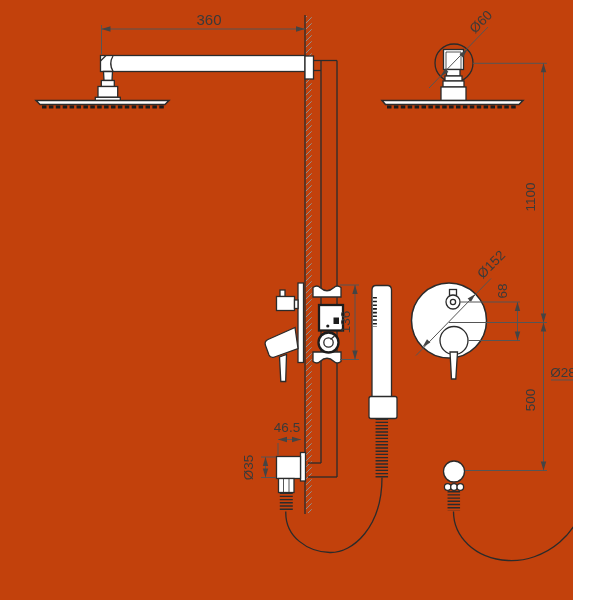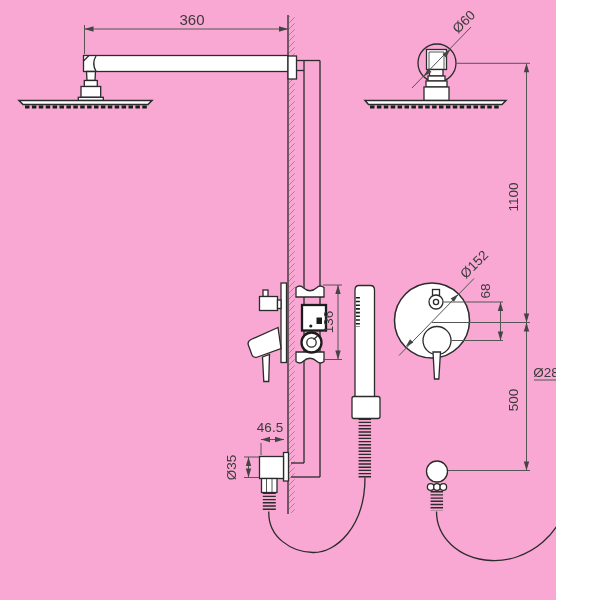--- a/index.html
+++ b/index.html
@@ -1,16 +1,16 @@
 <!DOCTYPE html>
 <html><head>
 <meta charset="utf-8">
 <style>
   html,body{margin:0;padding:0;background:#fff;}
-  .canvas{width:556px;height:600px;background:#f9a8d4;position:relative;overflow:hidden;}
+  .canvas{width:556px;height:600px;background:#c2410c;position:relative;overflow:hidden;padding-left:17px;}
   svg{display:block;}
   .l   {stroke:#2b2b2b;fill:none;stroke-width:1.3;}
   .o   {stroke:#2b2b2b;fill:#ffffff;stroke-width:1.3;}
   .ot  {stroke:#2b2b2b;fill:#ffffff;stroke-width:1.5;}
   .bold{stroke:#1c1c1c;fill:#ffffff;stroke-width:2.3;}
   .dim {stroke:#555555;fill:none;stroke-width:1;}
   .arr {fill:#444444;stroke:none;}
   .coil{stroke:#2b2b2b;fill:none;stroke-dasharray:1.4 1.8;}
   .noz {stroke:#1c1c1c;fill:none;stroke-width:3;stroke-dasharray:4.5 2.4;}
   .grid{stroke:#2b2b2b;fill:none;stroke-dasharray:1.4 1.6;}

